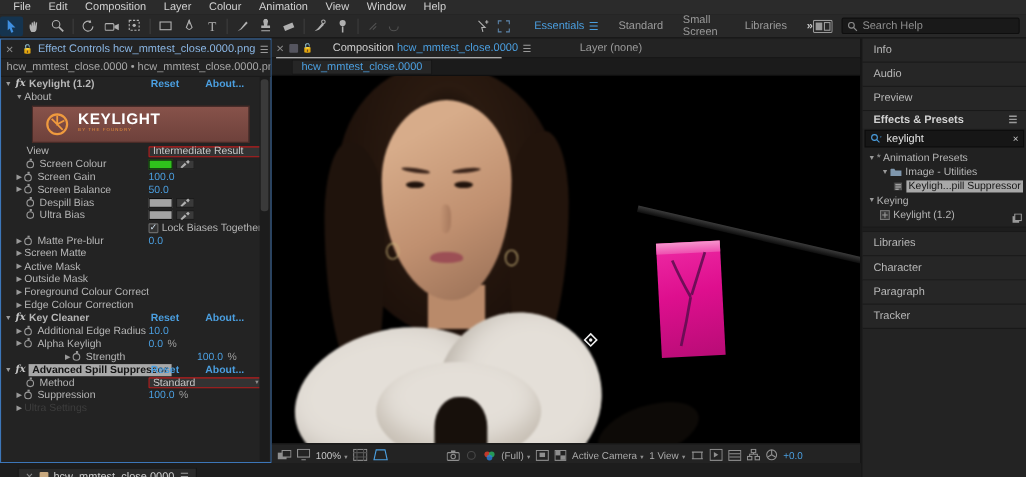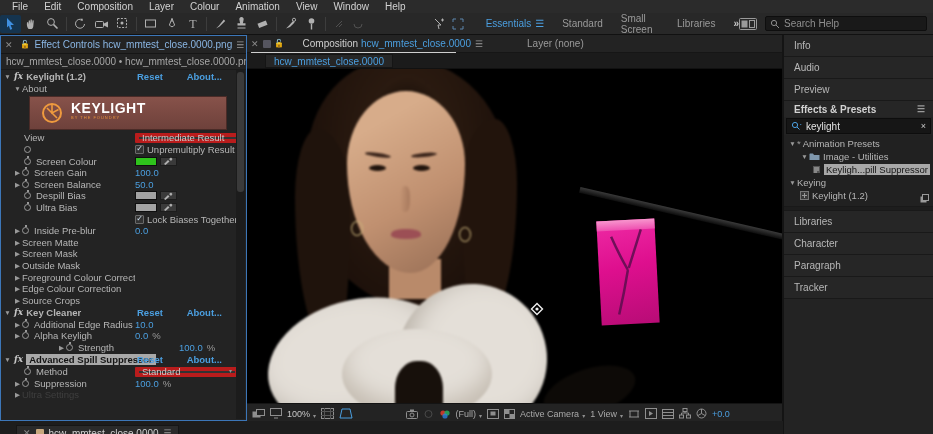--- a/index.html
+++ b/index.html
@@ -58,21 +58,21 @@
   .fxhdr .fx { font-family:"DejaVu Serif", serif; font-style:italic; font-weight:bold; color:#c7c7c7; margin:0 3px 0 2px; font-size:9px;}
   .tw { color:#9a9a9a; font-size:6.5px; width:9px; text-align:center; flex:none; }
   .sw { width:7px; height:7px; border:1px solid #999; border-radius:50%; position:relative; margin-right:5px; flex:none; }
   .sw::before { content:""; position:absolute; top:-3px; left:1.5px; width:2px; height:2px; background:#999; }
   .lbl { color:#b6b6b6; }
   .lbl.sel { background:#a8a8a8; color:#141414; padding:0 3px; }
   .lbl.dim { color:#6e6e6e; }
   .blue { color:#4b9fe0; }
   .suffix { color:#9a9a9a; margin-left:1px; }
   .about-link { position:absolute; right:14px; color:#4b9fe0; font-weight:bold; }
-  .ddl { height:10px; background:#333; border:4px solid #b91c1c; border-radius:1px; color:#c9c9c9;
+  .ddl { height:10px; background:#333; border:1px solid #b91c1c; border-radius:1px; color:#c9c9c9;
          display:flex; align-items:center; padding:0 3px; gap:6px; }
   .ddl .car { color:#8f8f8f; font-size:6px; margin-left:auto; }
   .swatch { width:22px; height:9px; border:1px solid #0f0f0f; }
   .dropper { width:17px; height:9px; background:#3a3a3a; border:1px solid #1c1c1c; display:flex; align-items:center; justify-content:center; }
   .banner-row { height:38px; }
   #kl-banner { margin-left:28px; width:198px; height:34px; background:linear-gradient(#87524a,#6e413b);
                border:1px solid #4a2b27; display:flex; align-items:center; padding-left:10px; gap:7px; }
   #kl-banner .kl-title { color:#fff; font-weight:bold; font-size:14px; letter-spacing:.5px; }
   #kl-banner .kl-sub { color:#e8913c; font-size:4px; letter-spacing:1px; margin-top:-2px; }
 
@@ -338,30 +338,20 @@
           <span class="v">
             <span class="ddl" style="width: 110px;">
               <span>Intermediate Result</span>
             </span>
           </span>
         </div>
         <div class="r">
           <span class="l" style="padding-left: 14px;">
             <span style="width: 9px; flex: 0 0 auto;"></span>
             <span class="sw"></span>
-          </span>
-          <span class="v">
-            <span class="chk on"></span>
-            <span class="lbl">Unpremultiply Result</span>
-          </span>
-        </div>
-        <div class="r">
-          <span class="l" style="padding-left: 14px;">
-            <span style="width: 9px; flex: 0 0 auto;"></span>
-            <span class="sw"></span>
             <span class="lbl">Screen Colour</span>
           </span>
           <span class="v">
             <span class="swatch" style="background: rgb(47, 195, 28);"></span>
             <span class="dropper">
               <svg width="11" height="8">
                 <path d="M1 7 L5 3 L6.5 4.5 L2.5 8 Z M6 2 L8 0.5 L9.5 2 L8 4 Z" fill="#b0b0b0"></path>
               </svg>
             </span>
           </span>
@@ -422,60 +412,54 @@
           </span>
           <span class="v">
             <span class="chk on"></span>
             <span class="lbl">Lock Biases Together</span>
           </span>
         </div>
         <div class="r">
           <span class="l" style="padding-left: 12px;">
             <span class="tw">▶</span>
             <span class="sw"></span>
-            <span class="lbl">Inside Pre-blur</span>
+            <span class="lbl">Matte Pre-blur</span>
           </span>
           <span class="v">
             <span class="blue">0.0</span>
           </span>
         </div>
         <div class="r">
           <span class="l" style="padding-left: 12px;">
             <span class="tw">▶</span>
             <span class="lbl">Screen Matte</span>
           </span>
         </div>
         <div class="r">
           <span class="l" style="padding-left: 12px;">
             <span class="tw">▶</span>
-            <span class="lbl">Screen Mask</span>
+            <span class="lbl">Active Mask</span>
           </span>
         </div>
         <div class="r">
           <span class="l" style="padding-left: 12px;">
             <span class="tw">▶</span>
             <span class="lbl">Outside Mask</span>
           </span>
         </div>
         <div class="r">
           <span class="l" style="padding-left: 12px;">
             <span class="tw">▶</span>
             <span class="lbl">Foreground Colour Correction</span>
           </span>
         </div>
         <div class="r">
           <span class="l" style="padding-left: 12px;">
             <span class="tw">▶</span>
             <span class="lbl">Edge Colour Correction</span>
-          </span>
-        </div>
-        <div class="r">
-          <span class="l" style="padding-left: 12px;">
-            <span class="tw">▶</span>
-            <span class="lbl">Source Crops</span>
           </span>
         </div>
         <div class="r fxhdr">
           <span class="tw" style="margin-left: 2px;">▼</span>
           <span class="fx">fx</span>
           <span class="lbl" style="font-weight: bold;">Key Cleaner</span>
           <span class="blue" style="position: absolute; left: 136px; font-weight: bold;">Reset</span>
           <span class="about-link">About...</span>
         </div>
         <div class="r">

